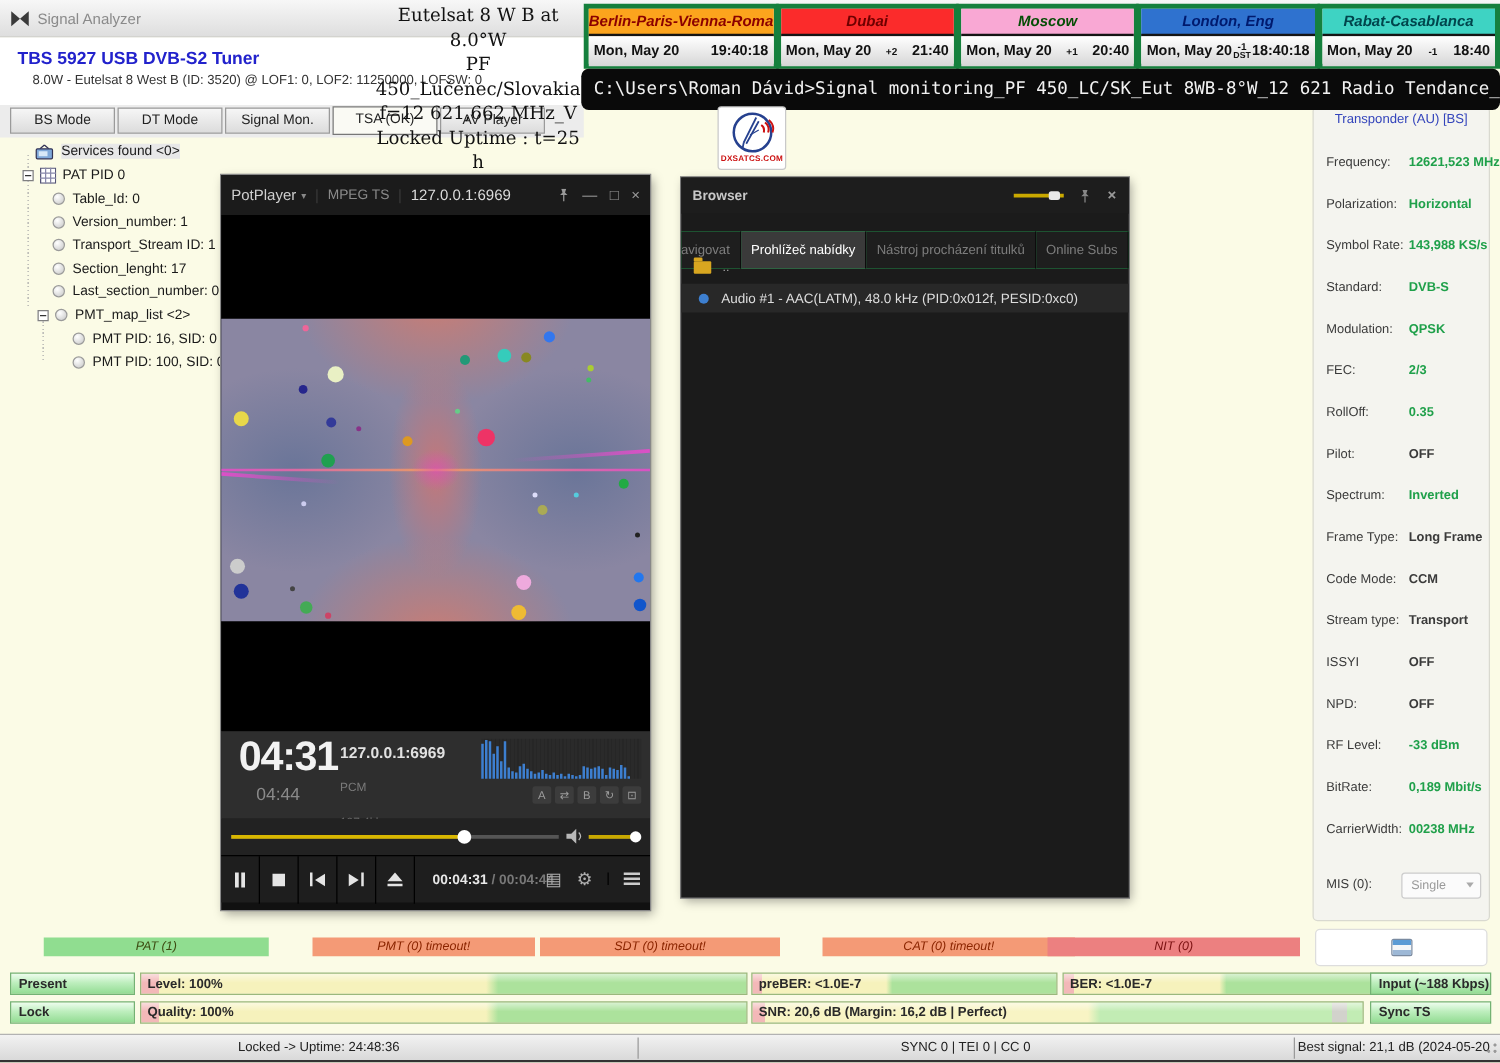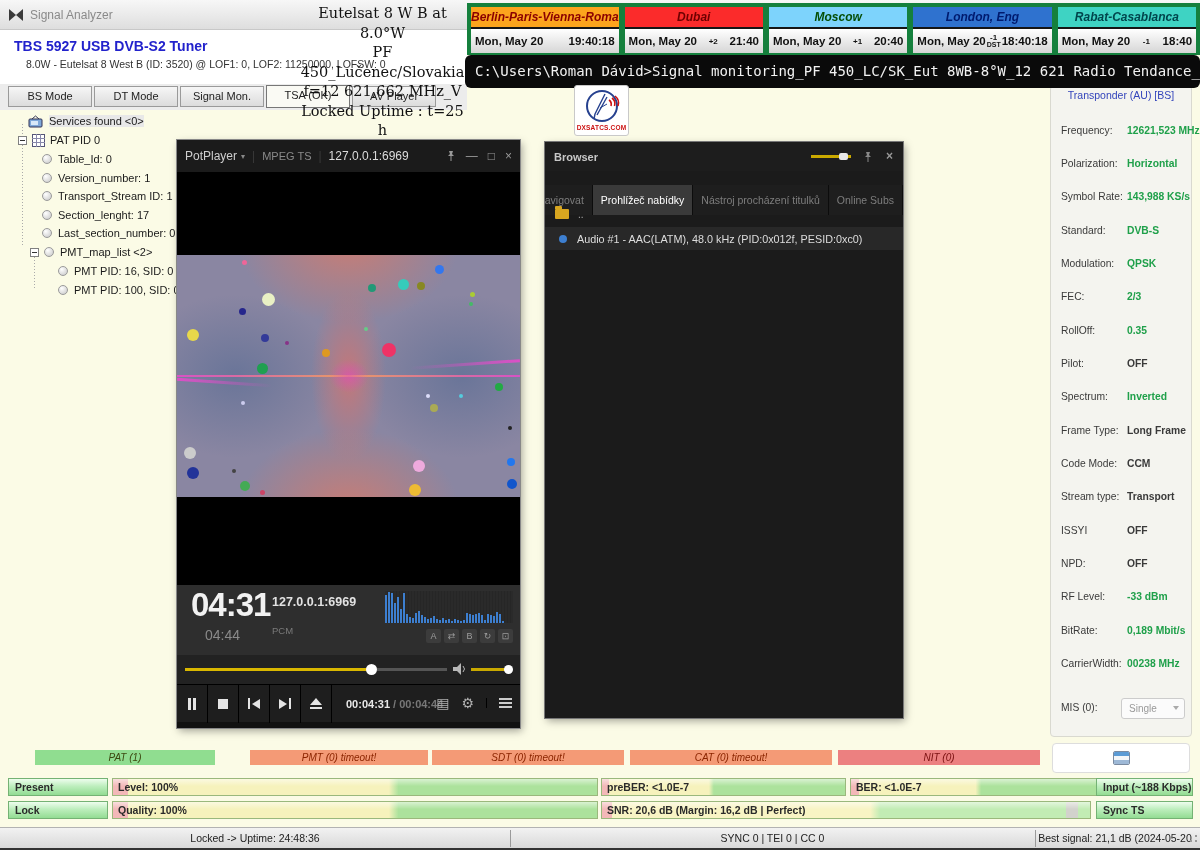--- a/index.html
+++ b/index.html
@@ -13,21 +13,21 @@
   #infoband { left:0; top:30px; width:467px; height:55px; background:#fff; }
   #tuner-name { position:absolute; left:14px; top:8px; font-size:14px; font-weight:bold; color:#2222cc; }
   #tuner-details { position:absolute; left:26px; top:28px; font-size:10.5px; color:#333; }
   #overlay-text { left:300px; top:4px; width:165px; text-align:center; font-family:"DejaVu Serif", serif; font-size:14.5px; line-height:19.5px; color:#111; z-index:7; }
 
   
   #clocks { left:467px; top:3px; width:733px; height:52px; display:flex; z-index:4; }
   .clock { flex:1; border:4px solid #15803d; margin-left:-2px; }
   .clock:first-child { margin-left:0; }
   .clock-head { height:22px; text-align:center; font-weight:bold; font-style:italic; font-size:12px; line-height:21px; border-bottom:2px solid #151515; overflow:hidden; white-space:nowrap; }
-  .c0{background:#fca41d;color:#8b0000;} .c1{background:#fb2b2b;color:#6e0000;} .c2{background:#7dd3fc;color:#054d05;} .c3{background:#2f72cf;color:#001a6e;} .c4{background:#3ed3c3;color:#01454c;}
+  .c0{background:#fca41d;color:#8b0000;} .c1{background:#fb2b2b;color:#6e0000;} .c2{background:#f9a8d4;color:#054d05;} .c3{background:#2f72cf;color:#001a6e;} .c4{background:#3ed3c3;color:#01454c;}
   .clock-time { height:24px; background:linear-gradient(#ffffff,#d6d6d6); display:flex; align-items:center; font-weight:bold; font-size:11.5px; color:#111; padding:0 4px; }
   .c-date { white-space:nowrap; }
   .c-off { flex:1; display:flex; flex-direction:column; align-items:center; line-height:7px; }
   .c-sup { font-size:8px; } .c-sub { font-size:7px; }
   .c-t { white-space:nowrap; }
 
   
   #terminal { left:465px; top:55px; width:735px; height:33px; background:#0a0a0a; border-radius:6px; color:#f2f2f2; font-family:"DejaVu Sans Mono", monospace; font-size:14px; line-height:32px; padding-left:10px; white-space:nowrap; overflow:hidden; z-index:5; }
 
   
@@ -584,21 +584,21 @@
   <span id="db-icon">
       <i></i>
       <i></i>
       <i></i>
     </span>
 </div>
 
 <div class="psi psi-ok" style="left:35px;width:180px">PAT (1)</div>
 <div class="psi psi-to" style="left:250px;width:178px">PMT (0) timeout!</div>
 <div class="psi psi-to" style="left:432px;width:192px">SDT (0) timeout!</div>
-<div class="psi psi-to" style="left:630px;width:202px">CAT (0) timeout!</div>
+<div class="psi psi-to" style="left:658px;width:202px">CAT (0) timeout!</div>
 <div class="psi psi-nit" style="left:838px;width:202px">NIT (0)</div>
 
 <div class="sig-badge" style="left:8px;top:778px;width:100px">Present</div>
 <div class="sig-bar grad-a" style="left:112px;top:778px;width:486px">Level: 100%</div>
 <div class="sig-bar grad-b" style="left:601px;top:778px;width:245px">preBER: &lt;1.0E-7</div>
 <div class="sig-bar grad-b" style="left:850px;top:778px;width:285px">BER: &lt;1.0E-7</div>
 <div class="sig-badge" style="left:1096px;top:778px;width:97px">Input (~188 Kbps)</div>
 
 <div class="sig-badge" style="left:8px;top:801px;width:100px">Lock</div>
 <div class="sig-bar grad-a" style="left:112px;top:801px;width:486px">Quality: 100%</div>

